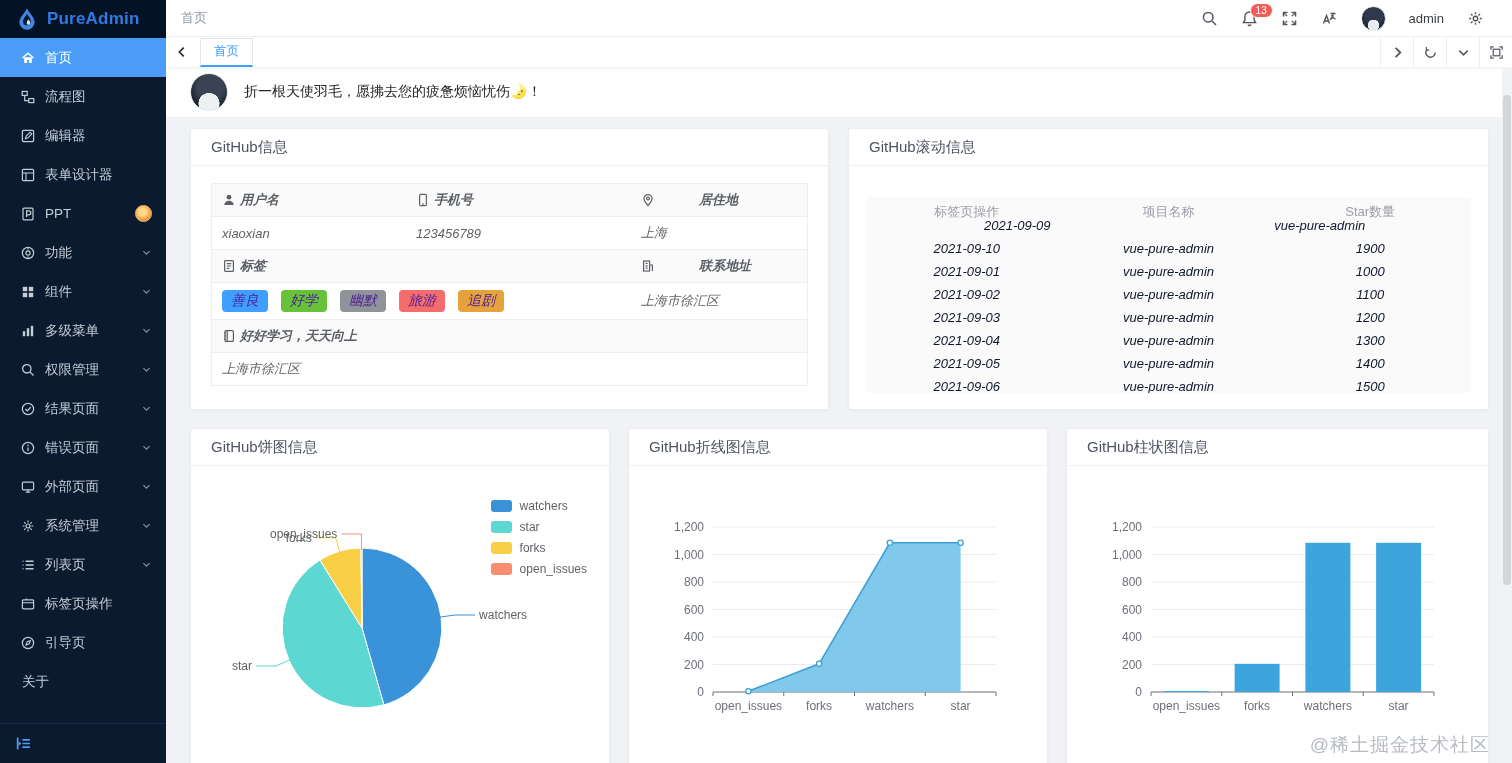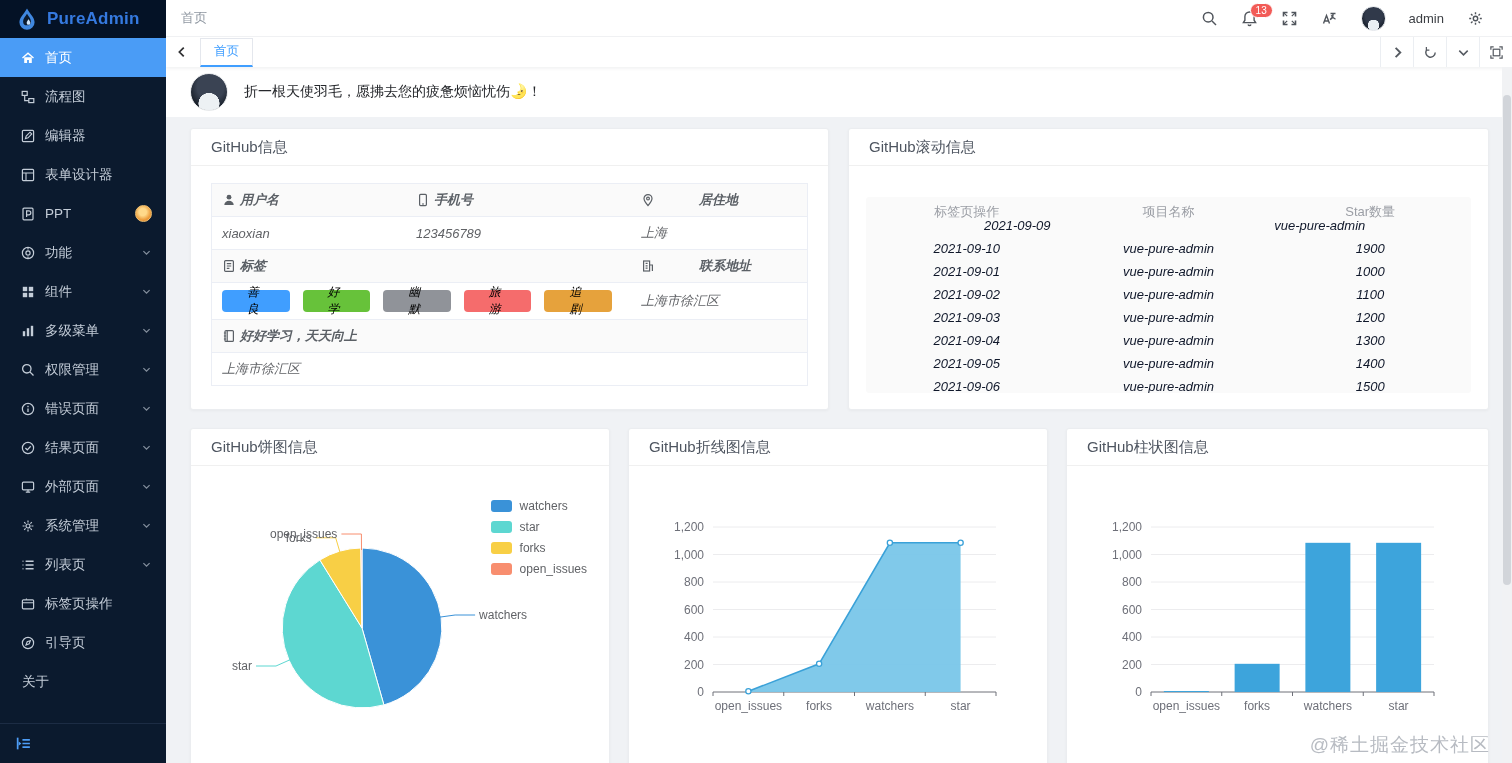--- a/index.html
+++ b/index.html
@@ -58,21 +58,21 @@
 
   
   .desc-table { margin:17px 20px 0 20px; border:1px solid #ebeef5; border-bottom:none; font-size:13px; }
   .drow { display:flex; border-bottom:1px solid #ebeef5; }
   .dcell { padding:7px 10px; display:flex; align-items:center; gap:4px; min-height:29px;font-style:italic; }
   .dcell.hd { background:#fafafa; font-weight:bold; color:#5b6066; }
   .dcell .lic { width:14px; height:14px; color:#5b6066; flex:none; }
   .c1 { width:194px; } .c2 { width:225px; flex:none; } .c3 { flex:1;gap:44px; }
   .c12 { width:419px; flex:none; }
   .cfull { flex:1; }
-  .tag { display:inline-flex; align-items:center; height:22px; padding:0 25px; border-radius:4px; color:#000000; font-size:12px; margin-right:9px; }
+  .tag { display:inline-flex; align-items:center; height:22px; padding:0 9px; border-radius:4px; color:#4c1d95; font-size:14px; margin-right:9px; }
 
   
   .scroll-panel { position:absolute; left:17px; right:17px; top:20px; height:196px; background:#fafafa; border-radius:3px; overflow:hidden; }
   .srow { display:flex; text-align:center; }
   .srow > div { flex:1 1 33.3%; padding:3px 0; font-size:13px; }
   .srow.head > div { color:#9b9ea5; padding:6px 0 4px; }
   .sbody { transform:translateY(-11px); }
   .sbody .srow > div { color:#0f172a; line-height:17px;font-style:italic; }
 
   
@@ -204,38 +204,38 @@
         <span class="side-chevron">
           <svg width="11" height="11" viewBox="0 0 16 16" fill="none" stroke="currentColor" stroke-width="1.8">
             <path d="M3.5 6l4.5 4.5L12.5 6"></path>
           </svg>
         </span>
       </div>
       <div class="side-item">
         <span class="s-icon">
           <svg width="16" height="16" viewBox="0 0 16 16">
             <circle cx="8" cy="8" r="5.6" fill="none" stroke="currentColor" stroke-width="1.2"></circle>
+            <path d="M5.4 8l1.9 1.9 3.4-3.6" fill="none" stroke="currentColor" stroke-width="1.3"></path>
+          </svg>
+        </span>
+        <span class="s-label">结果页面</span>
+        <span class="side-chevron">
+          <svg width="11" height="11" viewBox="0 0 16 16" fill="none" stroke="currentColor" stroke-width="1.8">
+            <path d="M3.5 6l4.5 4.5L12.5 6"></path>
+          </svg>
+        </span>
+      </div>
+      <div class="side-item">
+        <span class="s-icon">
+          <svg width="16" height="16" viewBox="0 0 16 16">
+            <circle cx="8" cy="8" r="5.6" fill="none" stroke="currentColor" stroke-width="1.2"></circle>
             <path d="M8 4.8v1.4M8 7.6V11" stroke="currentColor" stroke-width="1.3"></path>
           </svg>
         </span>
         <span class="s-label">错误页面</span>
-        <span class="side-chevron">
-          <svg width="11" height="11" viewBox="0 0 16 16" fill="none" stroke="currentColor" stroke-width="1.8">
-            <path d="M3.5 6l4.5 4.5L12.5 6"></path>
-          </svg>
-        </span>
-      </div>
-      <div class="side-item">
-        <span class="s-icon">
-          <svg width="16" height="16" viewBox="0 0 16 16">
-            <circle cx="8" cy="8" r="5.6" fill="none" stroke="currentColor" stroke-width="1.2"></circle>
-            <path d="M5.4 8l1.9 1.9 3.4-3.6" fill="none" stroke="currentColor" stroke-width="1.3"></path>
-          </svg>
-        </span>
-        <span class="s-label">结果页面</span>
         <span class="side-chevron">
           <svg width="11" height="11" viewBox="0 0 16 16" fill="none" stroke="currentColor" stroke-width="1.8">
             <path d="M3.5 6l4.5 4.5L12.5 6"></path>
           </svg>
         </span>
       </div>
       <div class="side-item">
         <span class="s-icon">
           <svg width="16" height="16" viewBox="0 0 16 16">
             <rect x="2.4" y="3.2" width="11.2" height="7.6" rx="1" fill="none" stroke="currentColor" stroke-width="1.2"></rect>

